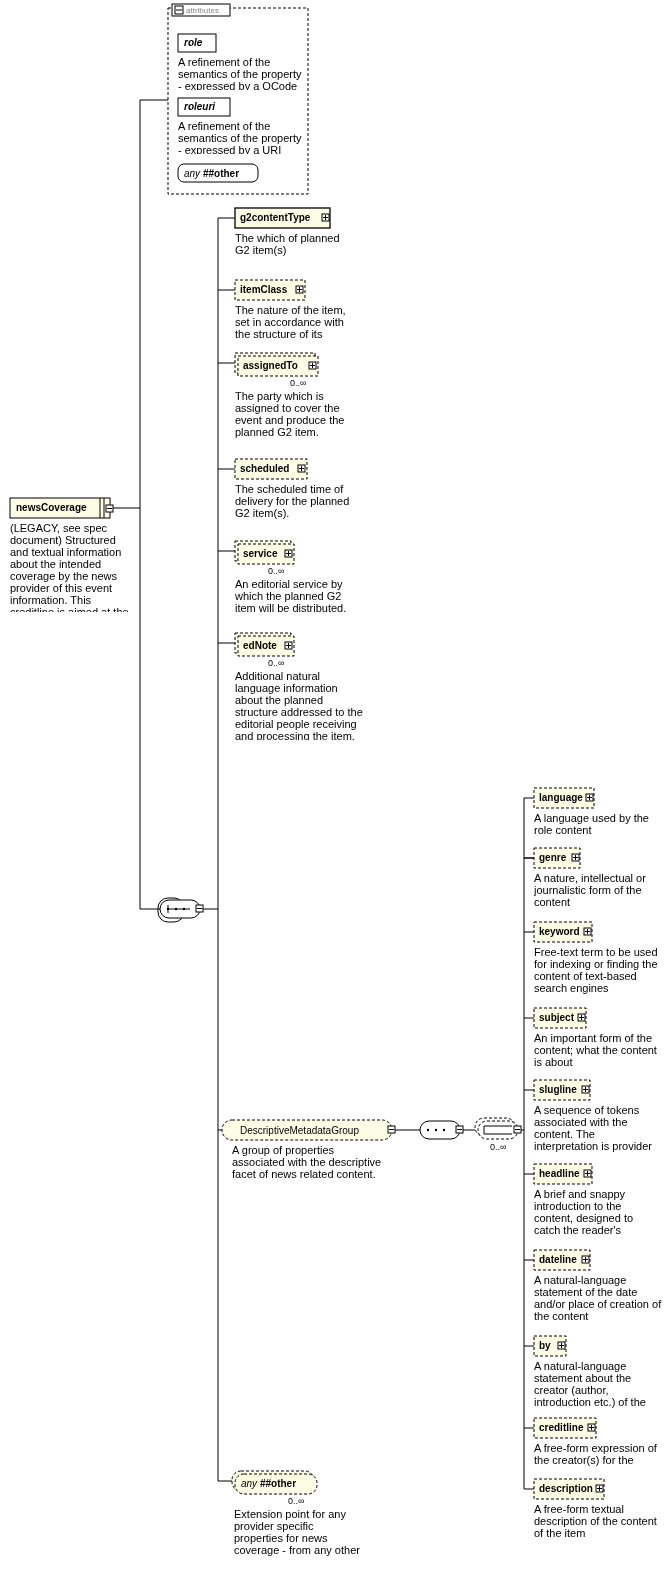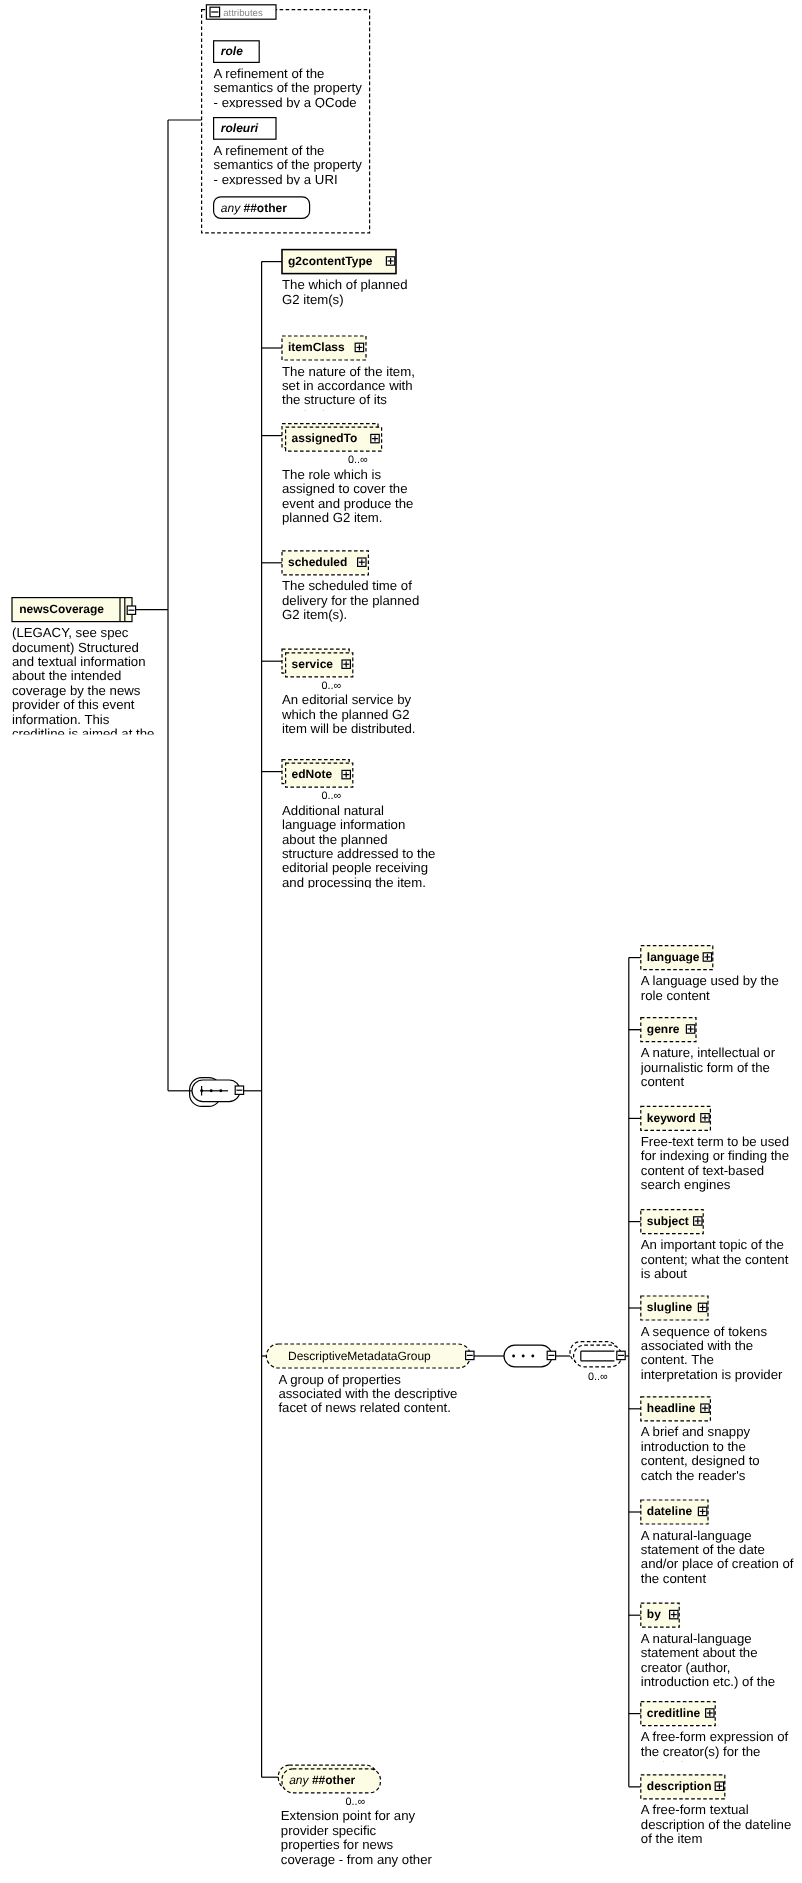--- a/index.html
+++ b/index.html
@@ -103,21 +103,21 @@
 
 <g>
   <line class="conn" x1="218" y1="363" x2="235" y2="363"></line>
   <rect class="node-dashed" x="235" y="353" width="80" height="20"></rect>
   <rect class="node-dashed" x="238" y="356" width="80" height="20" fill="#fdfde6"></rect>
   <rect fill="#fff" stroke="#000" x="309" y="362" width="7" height="7"></rect>
       <line class="conn" x1="310" y1="365.5" x2="315" y2="365.5"></line>
       <line class="conn" x1="312.5" y1="363" x2="312.5" y2="368"></line>
   <text class="lbl lbl-b" x="243" y="366">assignedTo</text>
   <text class="card" x="290" y="386">0..∞</text>
-  <foreignObject x="235" y="390" width="128" height="48"><div xmlns="http://www.w3.org/1999/xhtml" class="desc">The role which is assigned to cover the event and produce the planned G2 item.</div></foreignObject>
+  <foreignObject x="235" y="390" width="128" height="48"><div xmlns="http://www.w3.org/1999/xhtml" class="desc">The party which is assigned to cover the event and produce the planned G2 item.</div></foreignObject>
 </g>
 
 <g>
   <line class="conn" x1="218" y1="469" x2="235" y2="469"></line>
   <rect class="node-dashed" x="235" y="459" width="72" height="20"></rect>
   <rect fill="#fff" stroke="#000" x="298" y="465" width="7" height="7"></rect>
       <line class="conn" x1="299" y1="468.5" x2="304" y2="468.5"></line>
       <line class="conn" x1="301.5" y1="466" x2="301.5" y2="471"></line>
   <text class="lbl lbl-b" x="240" y="469">scheduled</text>
   <foreignObject x="235" y="483" width="128" height="38"><div xmlns="http://www.w3.org/1999/xhtml" class="desc">The scheduled time of delivery for the planned G2 item(s).</div></foreignObject>
@@ -211,21 +211,21 @@
   <foreignObject x="534" y="946" width="128" height="50"><div xmlns="http://www.w3.org/1999/xhtml" class="desc">Free-text term to be used for indexing or finding the content of text-based search engines</div></foreignObject>
 </g>
 
 <g>
   <line class="conn" x1="524" y1="1018" x2="534" y2="1018"></line>
   <rect class="node-dashed" x="534" y="1008" width="52" height="20"></rect>
   <rect fill="#fff" stroke="#000" x="578" y="1014" width="7" height="7"></rect>
       <line class="conn" x1="579" y1="1017.5" x2="584" y2="1017.5"></line>
       <line class="conn" x1="581.5" y1="1015" x2="581.5" y2="1020"></line>
   <text class="lbl lbl-b" x="539" y="1018">subject</text>
-  <foreignObject x="534" y="1032" width="126" height="36"><div xmlns="http://www.w3.org/1999/xhtml" class="desc">An important topic of the content; what the content is about</div></foreignObject>
+  <foreignObject x="534" y="1032" width="126" height="36"><div xmlns="http://www.w3.org/1999/xhtml" class="desc">An important form of the content; what the content is about</div></foreignObject>
 </g>
 
 <g>
   <line class="conn" x1="524" y1="1090" x2="534" y2="1090"></line>
   <rect class="node-dashed" x="534" y="1080" width="56" height="20"></rect>
   <rect fill="#fff" stroke="#000" x="582" y="1086" width="7" height="7"></rect>
       <line class="conn" x1="583" y1="1089.5" x2="588" y2="1089.5"></line>
       <line class="conn" x1="585.5" y1="1087" x2="585.5" y2="1092"></line>
   <text class="lbl lbl-b" x="539" y="1090">slugline</text>
   <foreignObject x="534" y="1104" width="128" height="48"><div xmlns="http://www.w3.org/1999/xhtml" class="desc">A sequence of tokens associated with the content. The interpretation is provider important</div></foreignObject>
@@ -271,21 +271,21 @@
   <foreignObject x="534" y="1442" width="128" height="26"><div xmlns="http://www.w3.org/1999/xhtml" class="desc">A free-form expression of the creator(s) for the content</div></foreignObject>
 </g>
 
 <g>
   <line class="conn" x1="524" y1="1489" x2="534" y2="1489"></line>
   <rect class="node-dashed" x="534" y="1479" width="70" height="20"></rect>
   <rect fill="#fff" stroke="#000" x="596" y="1485" width="7" height="7"></rect>
       <line class="conn" x1="597" y1="1488.5" x2="602" y2="1488.5"></line>
       <line class="conn" x1="599.5" y1="1486" x2="599.5" y2="1491"></line>
   <text class="lbl lbl-b" x="539" y="1489">description</text>
-  <foreignObject x="534" y="1503" width="128" height="38"><div xmlns="http://www.w3.org/1999/xhtml" class="desc">A free-form textual description of the dateline of the item</div></foreignObject>
+  <foreignObject x="534" y="1503" width="128" height="38"><div xmlns="http://www.w3.org/1999/xhtml" class="desc">A free-form textual description of the content of the item</div></foreignObject>
 </g>
 
 <g>
   <line class="conn" x1="218" y1="1481" x2="232" y2="1481"></line>
   <rect x="232" y="1471" width="82" height="20" rx="9" class="node-dashed" fill="#fdfde6"></rect>
   <rect x="235" y="1474" width="82" height="20" rx="9" class="node-dashed" fill="#fdfde6"></rect>
   <text class="lbl" x="241" y="1484"><tspan font-style="italic">any </tspan><tspan font-weight="700">##other</tspan></text>
   <text class="card" x="288" y="1504">0..∞</text>
   <foreignObject x="234" y="1508" width="128" height="50"><div xmlns="http://www.w3.org/1999/xhtml" class="desc">Extension point for any provider specific properties for news coverage - from any other namespace</div></foreignObject>
 </g>

